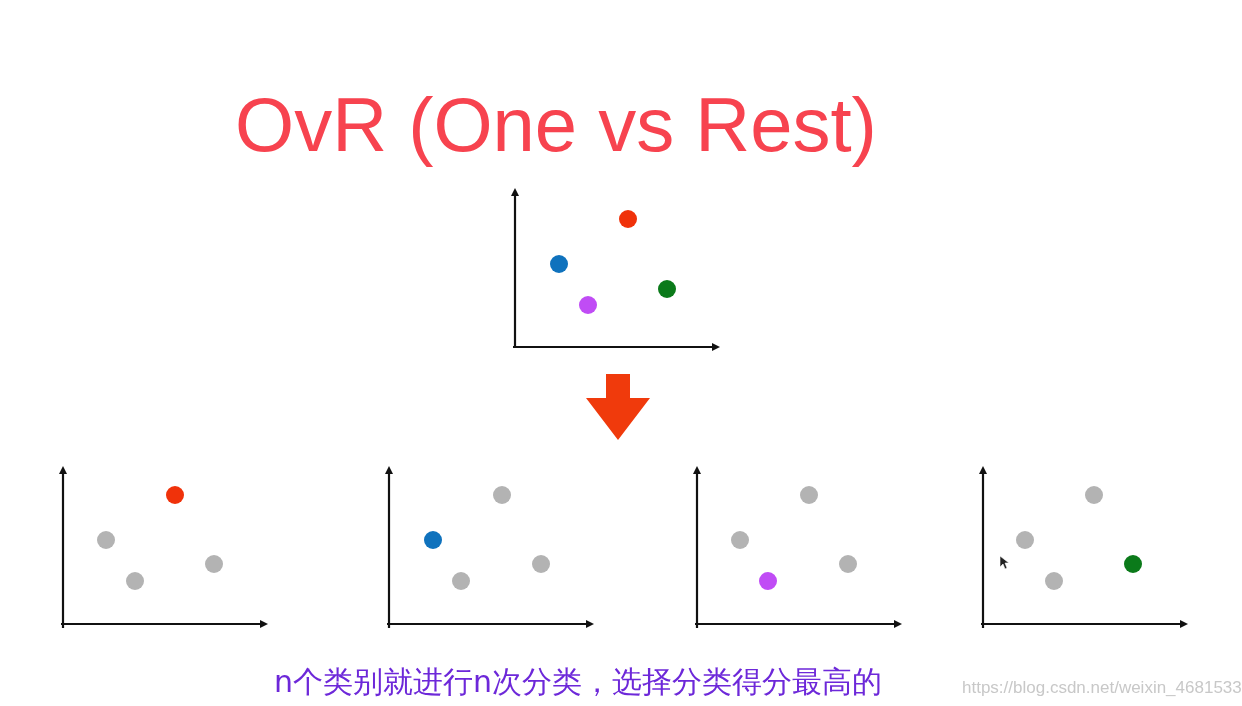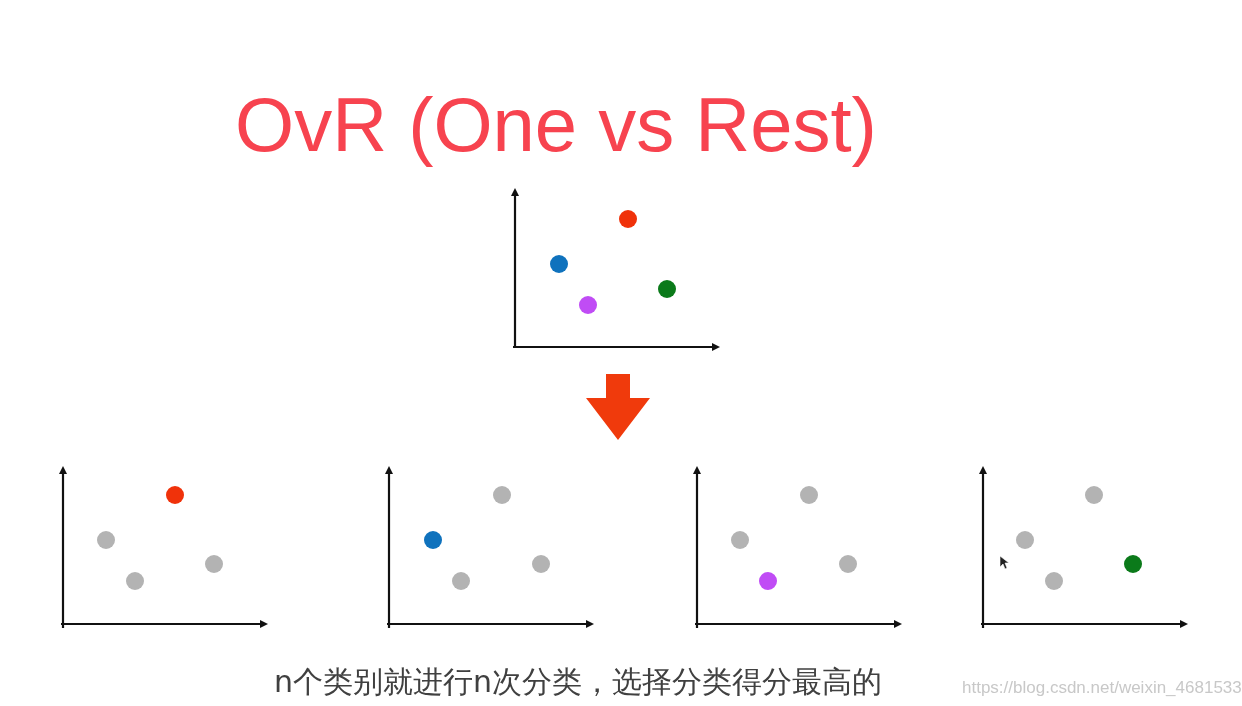--- a/index.html
+++ b/index.html
@@ -8,21 +8,21 @@
       font-family: "Liberation Sans", sans-serif;
     }
     .title {
       position: absolute; left: 0; width: 1112px; top: 80px; text-align: center;
       font-size: 76px; color: #f7434f; line-height: 90px; font-family: "Liberation Sans", sans-serif;
     }
     .plot { position: absolute; }
     .plot svg { display: block; overflow: visible; }
     .arrow { position: absolute; left: 584px; top: 372px; width: 68px; height: 70px; }
     .caption {
-      position: absolute; left: 274px; top: 662px; font-size: 30px; color: #404040;
+      position: absolute; left: 274px; top: 662px; font-size: 30px; color: #6d28d9;
       font-family: "DejaVu Sans", sans-serif; line-height: 40px; white-space: nowrap;
     }
     .watermark {
       position: absolute; left: 962px; top: 678px; font-size: 17px; color: #c8c8c8;
       font-family: "Liberation Sans", sans-serif; white-space: nowrap;
     }
     .cursor { position: absolute; left: 1000px; top: 556px; }
   </style>
 </head>
 <body>

